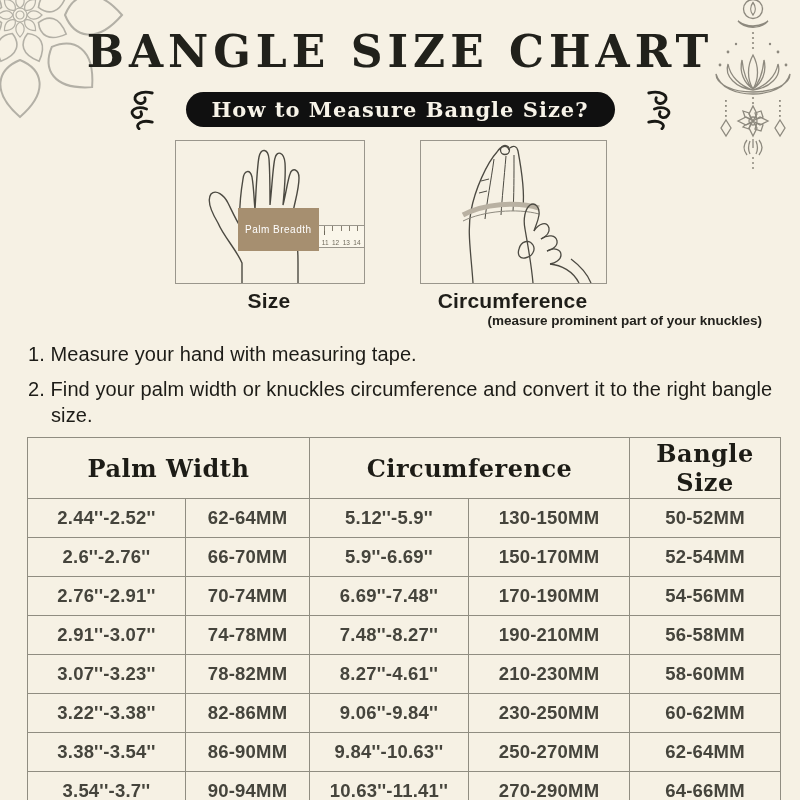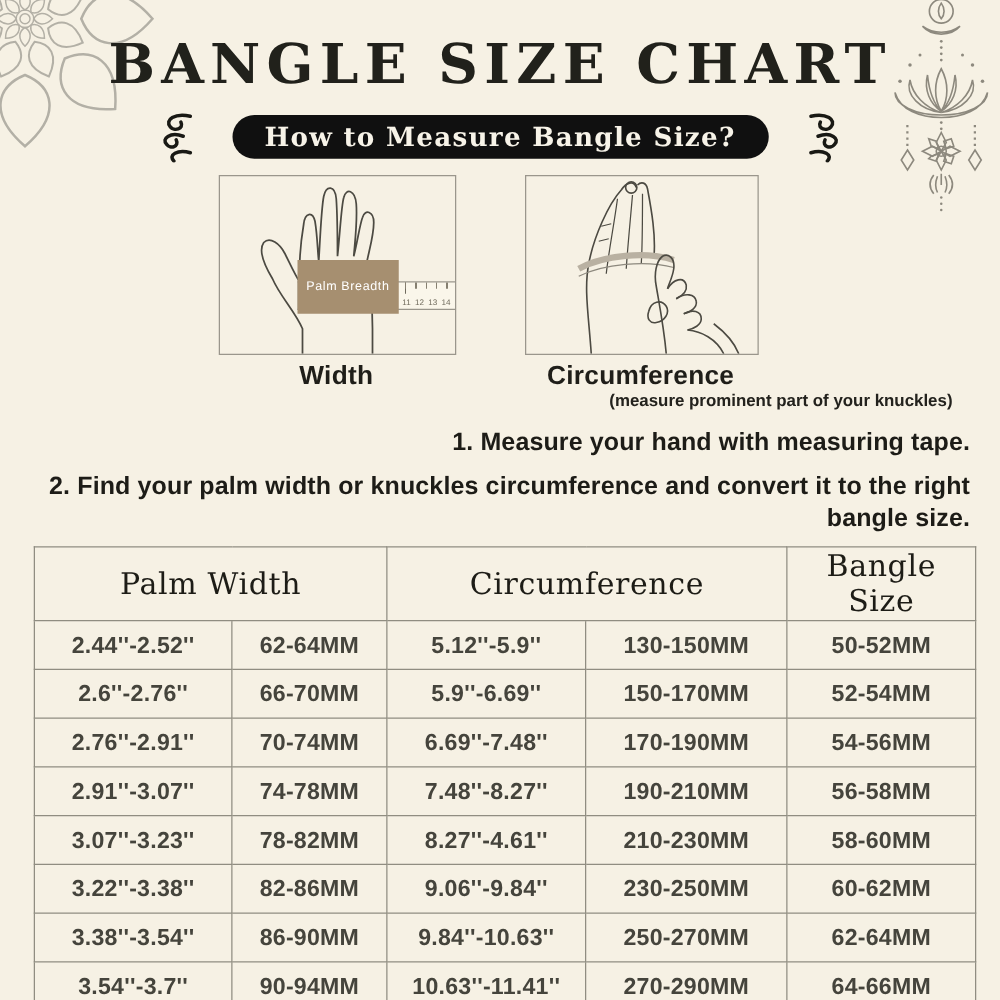--- a/index.html
+++ b/index.html
@@ -76,37 +76,37 @@
   .illu-label.c{left:420px;top:289px;width:185px;}
   .illu-note{
     position:absolute;left:262px;top:313px;width:500px;
     text-align:right;font-size:13.5px;font-weight:700;color:#23221d;
     white-space:nowrap;
   }
 
   
   .instructions{
     position:absolute;left:28px;top:341px;width:748px;
-    font-size:20px;font-weight:700;color:#1d1c17;
-    letter-spacing:.1px;line-height:1.3;text-align:right;
+    font-size:20px;font-weight:400;color:#1d1c17;
+    letter-spacing:.1px;line-height:1.3;
   }
   .instructions .step{margin-bottom:9px;text-indent:-23px;padding-left:23px;}
 
   
   table.size{
     position:absolute;left:27px;top:437px;
     width:753px;border-collapse:collapse;table-layout:fixed;
     background:#f6f1e4;
   }
   table.size th,table.size td{
     border:1px solid #908d81;text-align:center;vertical-align:middle;
   }
   table.size th{
     font-family:"DejaVu Serif","Liberation Serif",serif;
-    font-weight:400;font-size:24px;color:#1d1c16;
+    font-weight:700;font-size:24px;color:#1d1c16;
     height:48px;letter-spacing:.5px;
   }
   table.size td{
     font-family:"Liberation Sans",sans-serif;
     font-weight:700;font-size:18.5px;color:#45443c;
     height:36px;letter-spacing:.2px;
   }
 </style>
 </head>
 <body>
@@ -265,21 +265,21 @@
       <path d="M112,142 C110,120 106,100 104,88 C102,78 104,68 109,64 C114,61 119,66 118,74 C117,81 114,86 113,90"></path>
       <path d="M113,90 C118,82 126,80 128,87 C129,92 124,96 120,98"></path>
       <path d="M120,98 C127,93 135,94 136,100 C137,105 131,109 126,110"></path>
       <path d="M126,110 C133,106 140,108 140,114 C140,119 134,122 129,123"></path>
       <path d="M98,108 C100,100 108,98 112,104 C115,109 111,116 104,117 C99,118 96,114 98,108 Z"></path>
       <path d="M129,123 C140,124 152,130 158,142"></path>
       <path d="M150,118 C158,124 166,132 170,142"></path>
     </svg>
   </div>
 
-  <div class="illu-label w">Width</div>
+  <div class="illu-label w">Size</div>
   <div class="illu-label c">Circumference</div>
   <div class="illu-note">(measure prominent part of your knuckles)</div>
 
   <div class="instructions">
     <div class="step">1. Measure your hand with measuring tape.</div>
     <div class="step">2. Find your palm width or knuckles circumference and convert it to the right bangle size.</div>
   </div>
 
   <table class="size">
     <colgroup>

